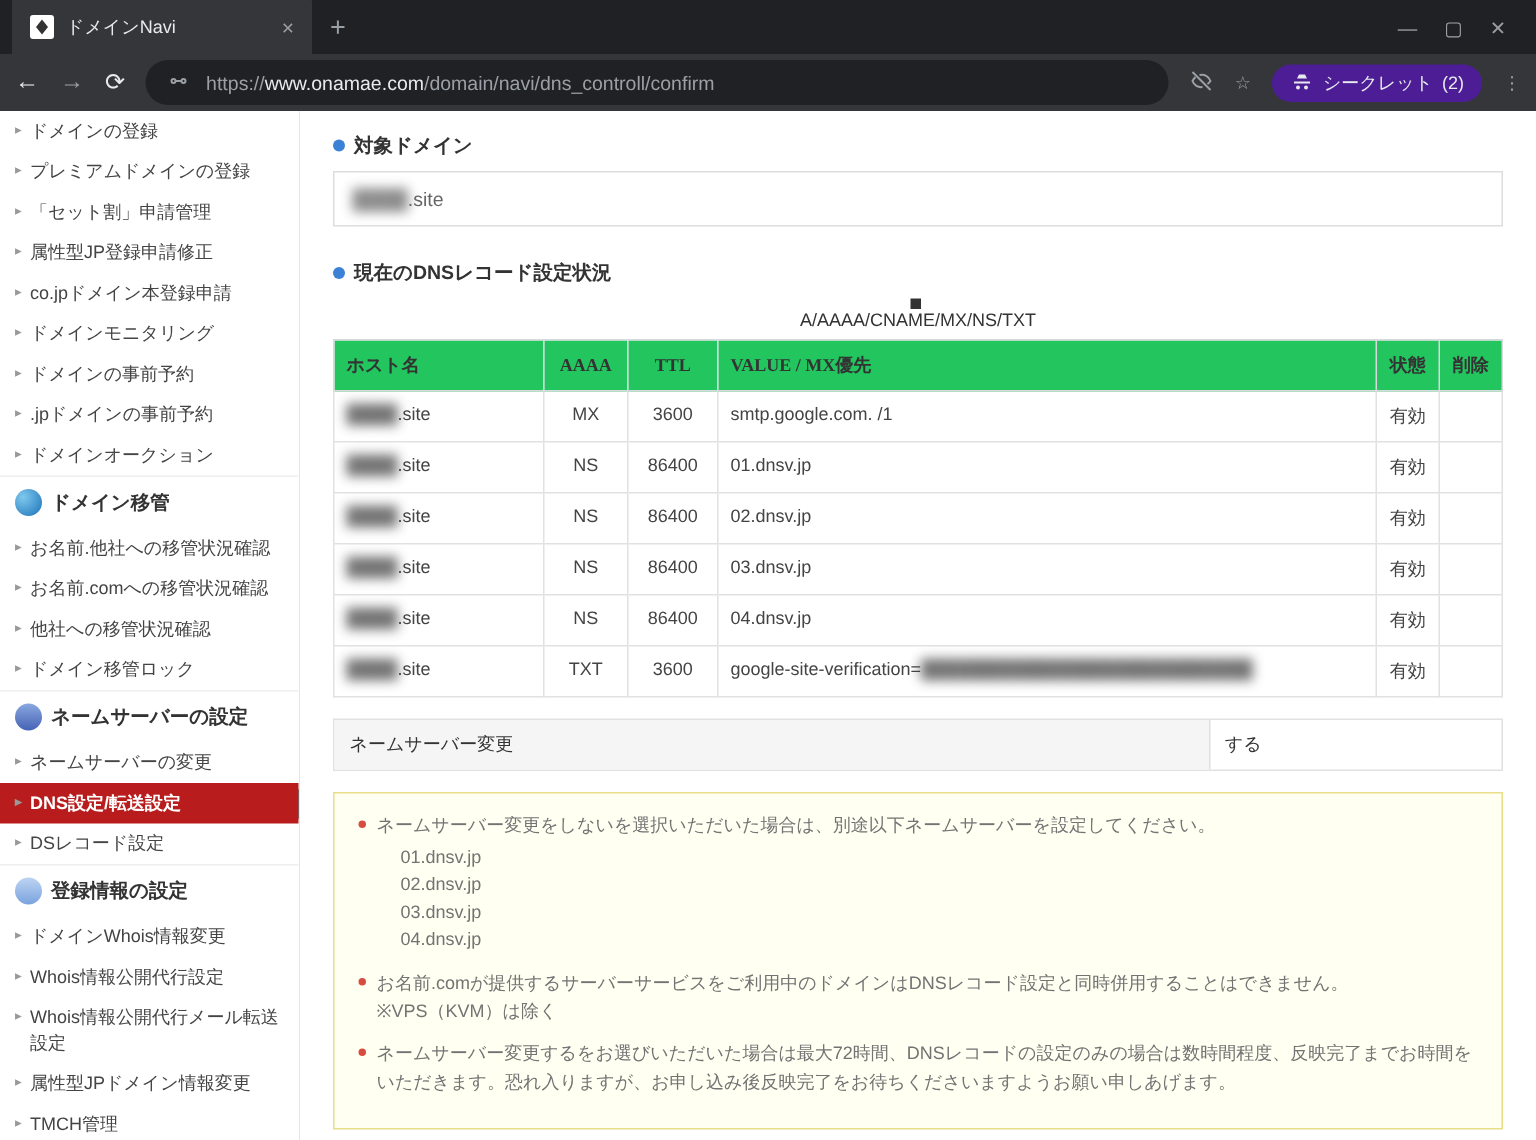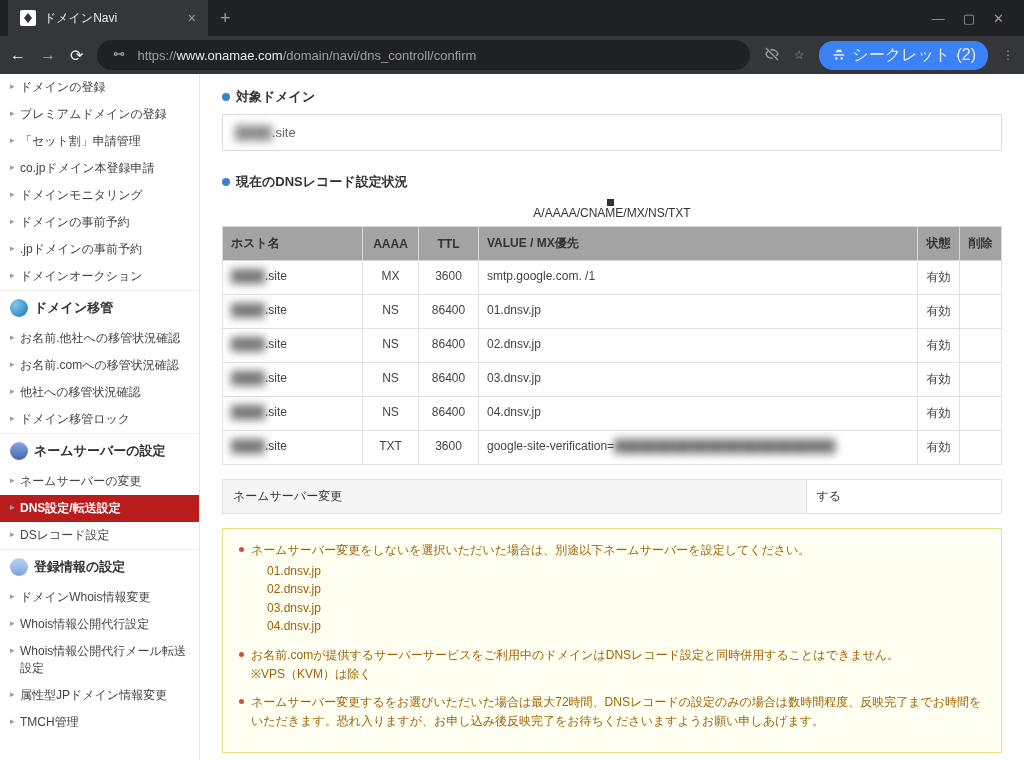--- a/index.html
+++ b/index.html
@@ -16,21 +16,21 @@
 .new-tab { color: #9aa0a6; font-size: 18px; padding: 0 12px; cursor: pointer; }
 .window-controls { margin-left: auto; display: flex; gap: 18px; padding-right: 12px; color: #9aa0a6; }
 .window-controls span { cursor: pointer; font-size: 13px; }
 
 .toolbar { display: flex; align-items: center; height: 38px; padding: 0 10px; background: #35363a; gap: 14px; }
 .nav-btn { color: #9aa0a6; font-size: 16px; cursor: pointer; display:inline-flex; align-items:center; }
 .nav-btn.active { color: #e8eaed; }
 .address-bar { flex: 1; background: #202124; border-radius: 18px; height: 30px; display: flex; align-items: center; padding: 0 14px; color: #9aa0a6; gap: 10px; font-size: 13px; }
 .url-text .url-domain { color: #e8eaed; }
 .toolbar-right { display: flex; align-items: center; gap: 14px; color: #9aa0a6; }
-.secret-badge { background: #3b82f6; border-radius: 14px; padding: 4px 12px; display: flex; align-items: center; gap: 6px; color: #e8eaed; font-size: 16px; }
+.secret-badge { background: #4c1d95; border-radius: 14px; padding: 4px 12px; display: flex; align-items: center; gap: 6px; color: #e8eaed; font-size: 12px; }
 
 
 .page { background: #fff; height: 686px; display: flex; overflow: hidden; }
 .sidebar { width: 200px; background: #fff; border-right: 1px solid #e6e6e6; overflow-y: auto; padding-top:0; }
 .sidebar-list { list-style: none; }
 .sidebar-list li { padding: 5px 10px 5px 20px; color: #444; font-size: 12px; cursor: pointer; position: relative; }
 .sidebar-list li:before { content: "▸"; position: absolute; left: 10px; color: #999; font-size: 9px; top: 7px; }
 .sidebar-list li.active { background: #b91c1c; color: #fff; font-weight: bold; }
 .sidebar-list li.active:after { content: ""; position: absolute; right: -8px; top: 50%; transform: translateY(-50%); border-left: 8px solid #2a2a2a; border-top: 10px solid transparent; border-bottom: 10px solid transparent; }
 .sidebar-heading { display: flex; align-items: center; gap: 6px; padding: 8px 10px; font-weight: bold; font-size: 13px; color: #333; border-top: 1px solid #eee; }
@@ -43,30 +43,30 @@
 
 .section-title { display: flex; align-items: center; gap: 6px; font-size: 13px; font-weight: bold; margin: 4px 0 8px; color:#333; }
 .bullet-blue { width: 8px; height: 8px; background: #3b82d6; border-radius: 50%; display: inline-block; }
 .bullet-black { width: 7px; height: 7px; background: #333; display: inline-block; margin-right:4px; }
 
 .domain-box { border: 1px solid #ddd; padding: 10px 12px; color: #666; font-size: 13px; margin-bottom: 22px; background:#fff; }
 
 .subtitle { display:flex; align-items:center; font-size: 12px; color: #333; margin-bottom: 6px; flex-direction: column; }
 
 .dns-table { width: 100%; border-collapse: collapse; font-size: 12px; }
-.dns-table th { background: #a3a3a3; border: 1px solid #d7d9dd; padding: 8px 8px; text-align: left; color: #333; font-weight: bold; }
+.dns-table th { background: #22c55e; border: 1px solid #d7d9dd; padding: 8px 8px; text-align: left; color: #333; font-weight: bold; font-family: Liberation Serif, serif; }
 .dns-table td { border: 1px solid #e1e1e1; padding: 8px 8px; color: #444; vertical-align: top; }
 .dns-table td.center, .dns-table th.center { text-align:center; }
 .blur-span { filter: blur(4px); opacity: 0.75; display:inline-block; }
 
 .ns-change-row { margin-top: 14px; display: flex; align-items:stretch; border:1px solid #e1e1e1; font-size:12px; }
 .ns-change-row .label { background:#f5f5f5; padding:8px 10px; width:75%; border-right:1px solid #e1e1e1; }
 .ns-change-row .value { padding:8px 10px; flex:1; }
 
-.notice-box { margin-top: 14px; border: 1px solid #e8dd88; background: #fffff2; padding: 12px 16px; font-size: 12px; color: #a16207; }
+.notice-box { margin-top: 14px; border: 1px solid #e8dd88; background: #fffff2; padding: 12px 16px; font-size: 12px; color: #737373; }
 .notice-box ul { list-style: none; }
 .notice-box li { position: relative; padding-left: 12px; margin-bottom: 10px; line-height: 1.55; }
 .notice-box li:before { content: ""; width: 5px; height: 5px; background: #d84b3f; border-radius: 50%; position: absolute; left: 0; top: 6px; }
 .ns-list { padding-left: 16px; margin-top:2px; }
 
 
 .ico { width:16px; height:16px; display:inline-block; }
 </style>
 </head>
 <body>
@@ -125,20 +125,21 @@
     </div>
   </div>
 </div>
 
 <div class="page">
   <div class="sidebar">
     <ul class="sidebar-list" id="group-top">
         <li>ドメインの登録</li>
         <li>プレミアムドメインの登録</li>
         <li>「セット割」申請管理</li>
+        <li>属性型JP登録申請修正</li>
         <li>co.jpドメイン本登録申請</li>
         <li>ドメインモニタリング</li>
         <li>ドメインの事前予約</li>
         <li>.jpドメインの事前予約</li>
         <li>ドメインオークション</li>
       </ul>
     <div class="sidebar-heading">
         <span class="heading-icon globe"></span>
         <span>ドメイン移管</span>
       </div>

